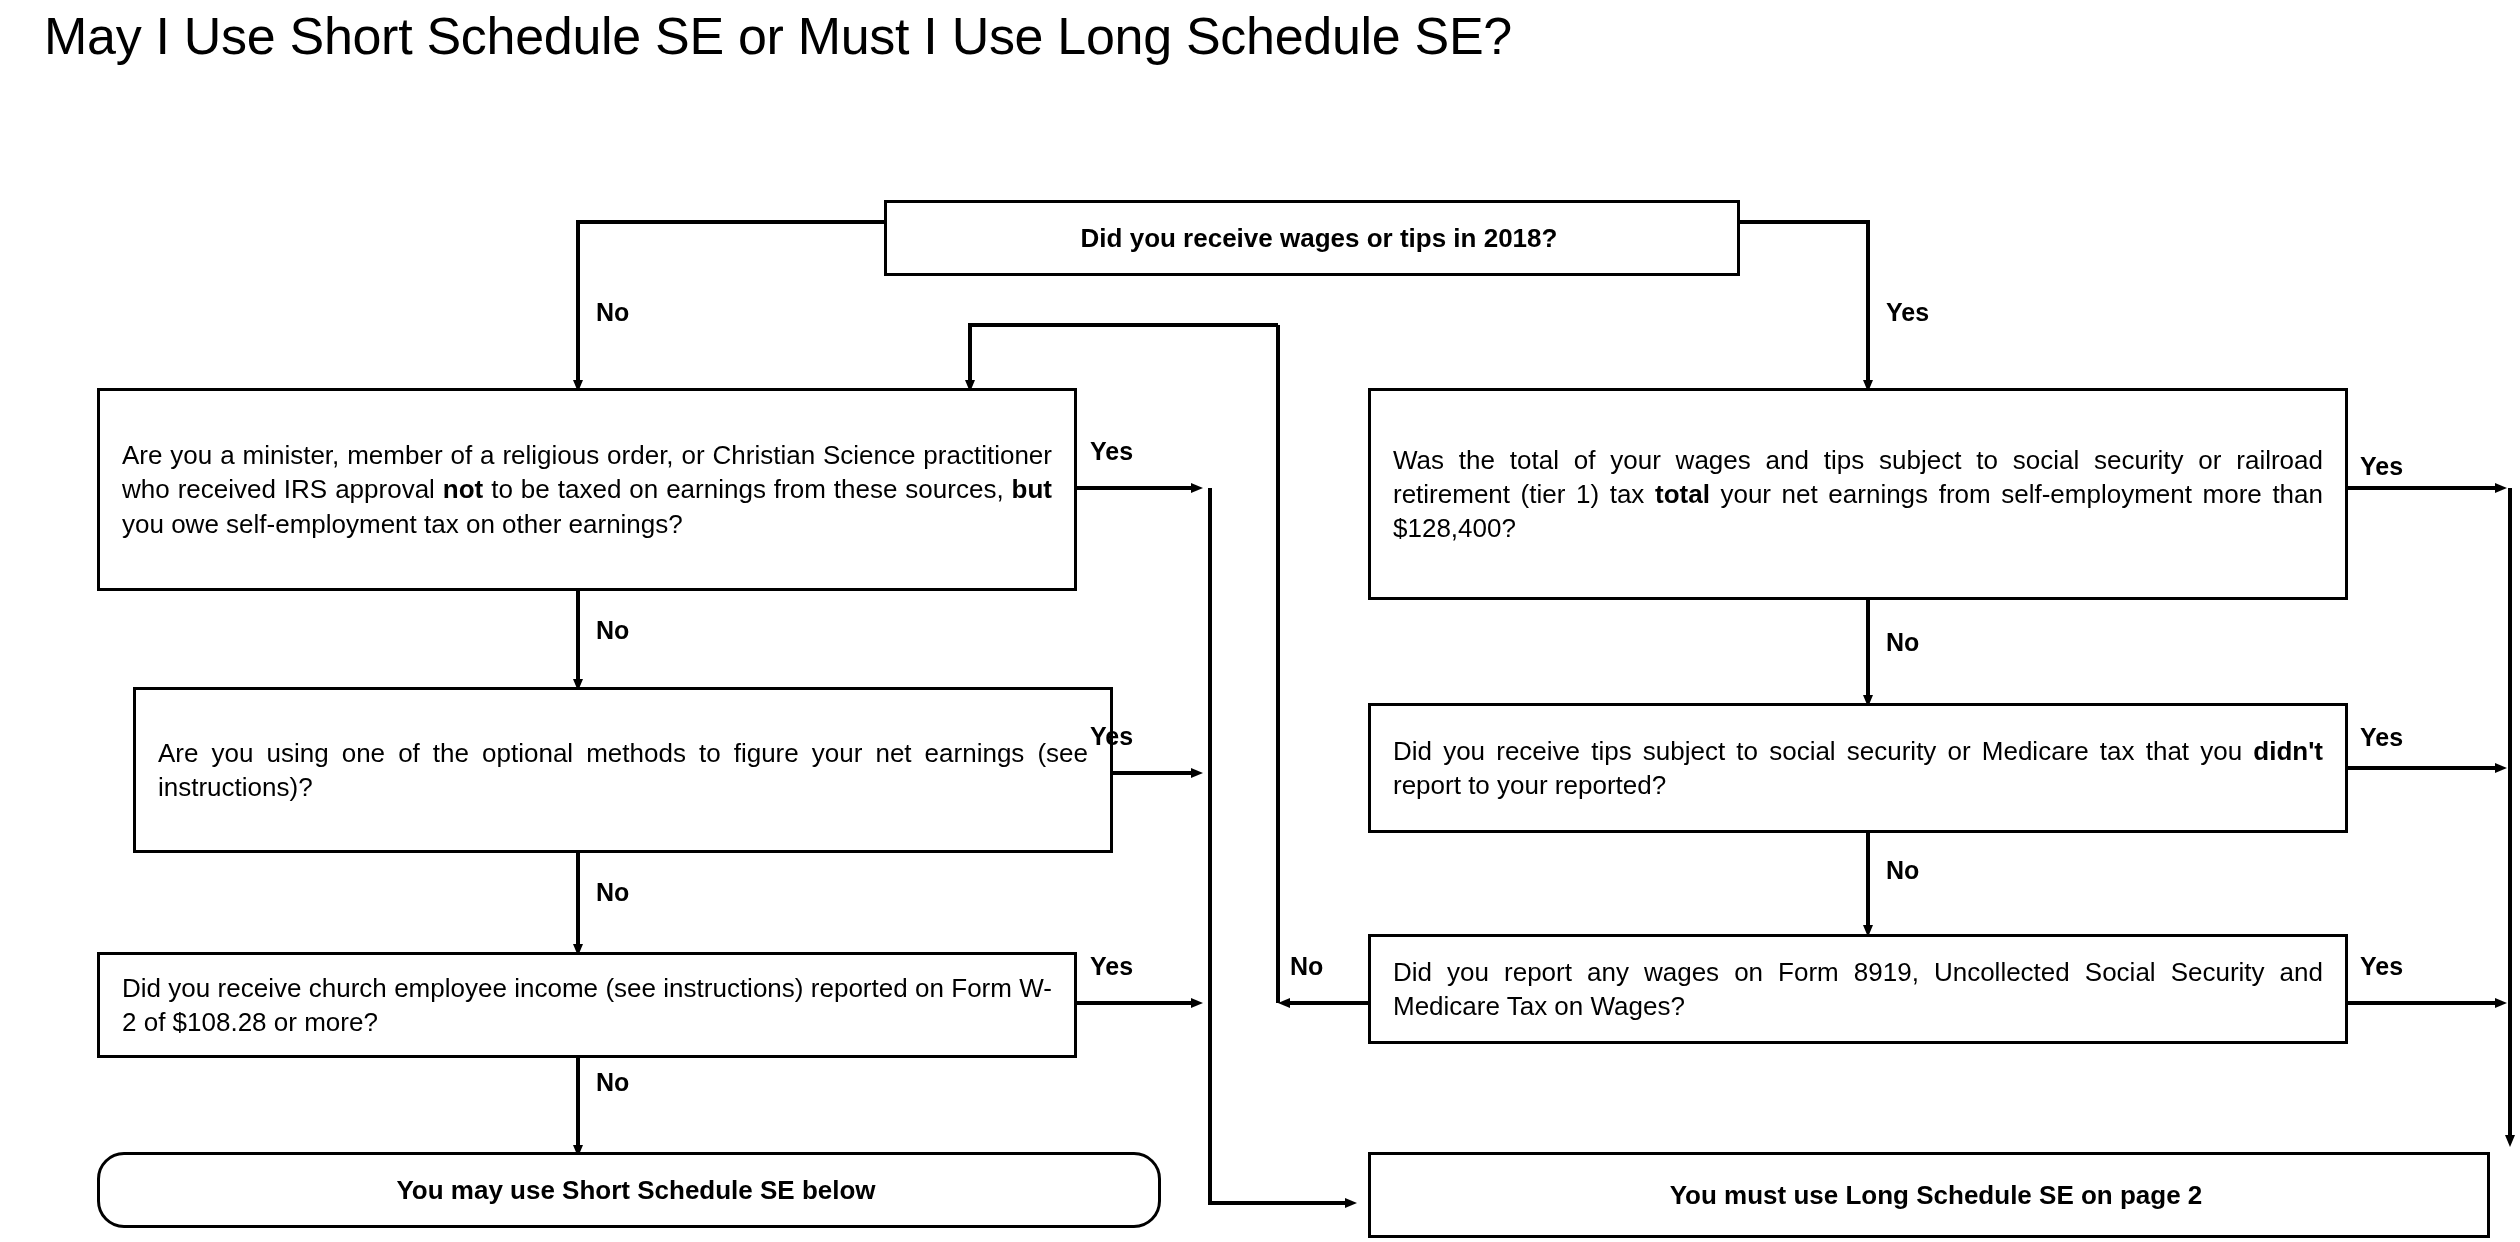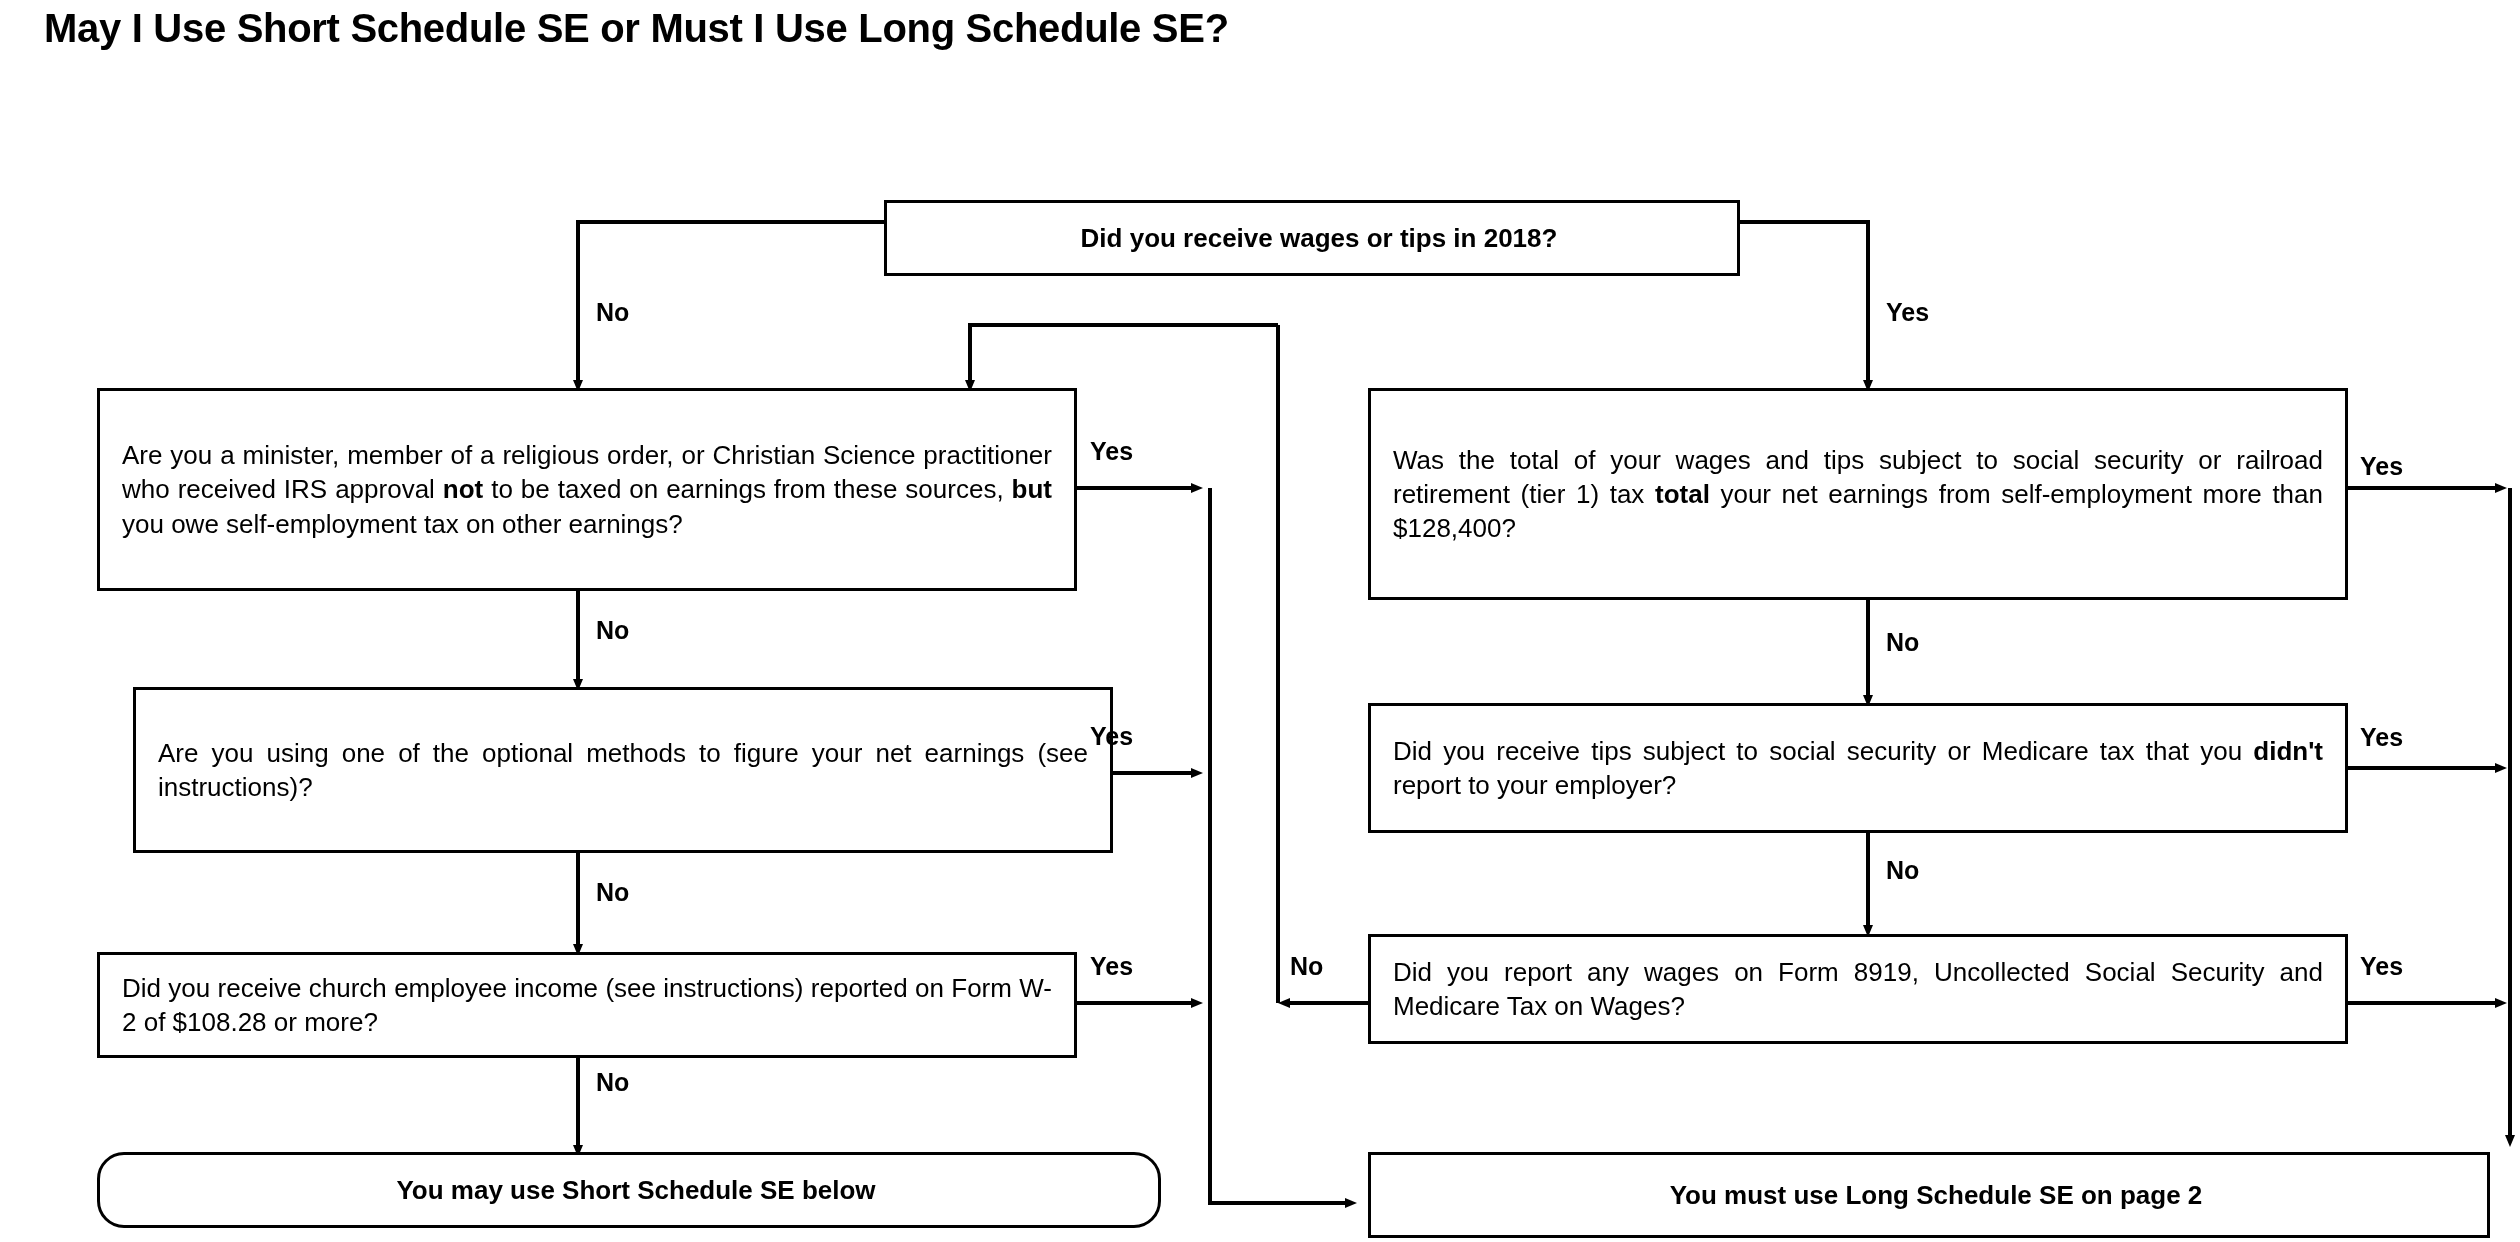--- a/index.html
+++ b/index.html
@@ -16,22 +16,22 @@
   }
   #page {
     position: relative;
     width: 2520px;
     height: 1242px;
   }
   .title {
     position: absolute;
     left: 44px;
     top: 6px;
-    font-size: 40px;
-    font-weight: bold;
+    font-size: 52px;
+    font-weight: normal;
     letter-spacing: -0.3px;
   }
   .note {
     position: absolute;
     left: 44px;
     top: 118px;
     font-size: 27px;
     font-weight: normal;
   }
   .note b { font-weight: bold; }
@@ -158,21 +158,21 @@
 
     <div class="box center" style="left:97px; top:1152px; width:1064px; height:76px;border-radius:27px;">
       <span class="txt">You may use Short Schedule SE below</span>
     </div>
 
     <div class="box" style="left:1368px; top:388px; width:980px; height:212px;">
       <span class="txt"><span>Was the total of your wages and tips subject to social security or railroad retirement (tier 1) tax </span><b>total</b><span> your net earnings from self-employment more than $128,400?</span></span>
     </div>
 
     <div class="box" style="left:1368px; top:703px; width:980px; height:130px;">
-      <span class="txt"><span>Did you receive tips subject to social security or Medicare tax that you </span><b>didn't</b><span> report to your employer?</span></span>
+      <span class="txt"><span>Did you receive tips subject to social security or Medicare tax that you </span><b>didn't</b><span> report to your reported?</span></span>
     </div>
 
     <div class="box" style="left:1368px; top:934px; width:980px; height:110px;">
       <span class="txt">Did you report any wages on Form 8919, Uncollected Social Security and Medicare Tax on Wages?</span>
     </div>
 
     <div class="box center" style="left:1368px; top:1152px; width:1122px; height:86px;">
       <span class="txt">You must use Long Schedule SE on page 2</span>
     </div>
 

